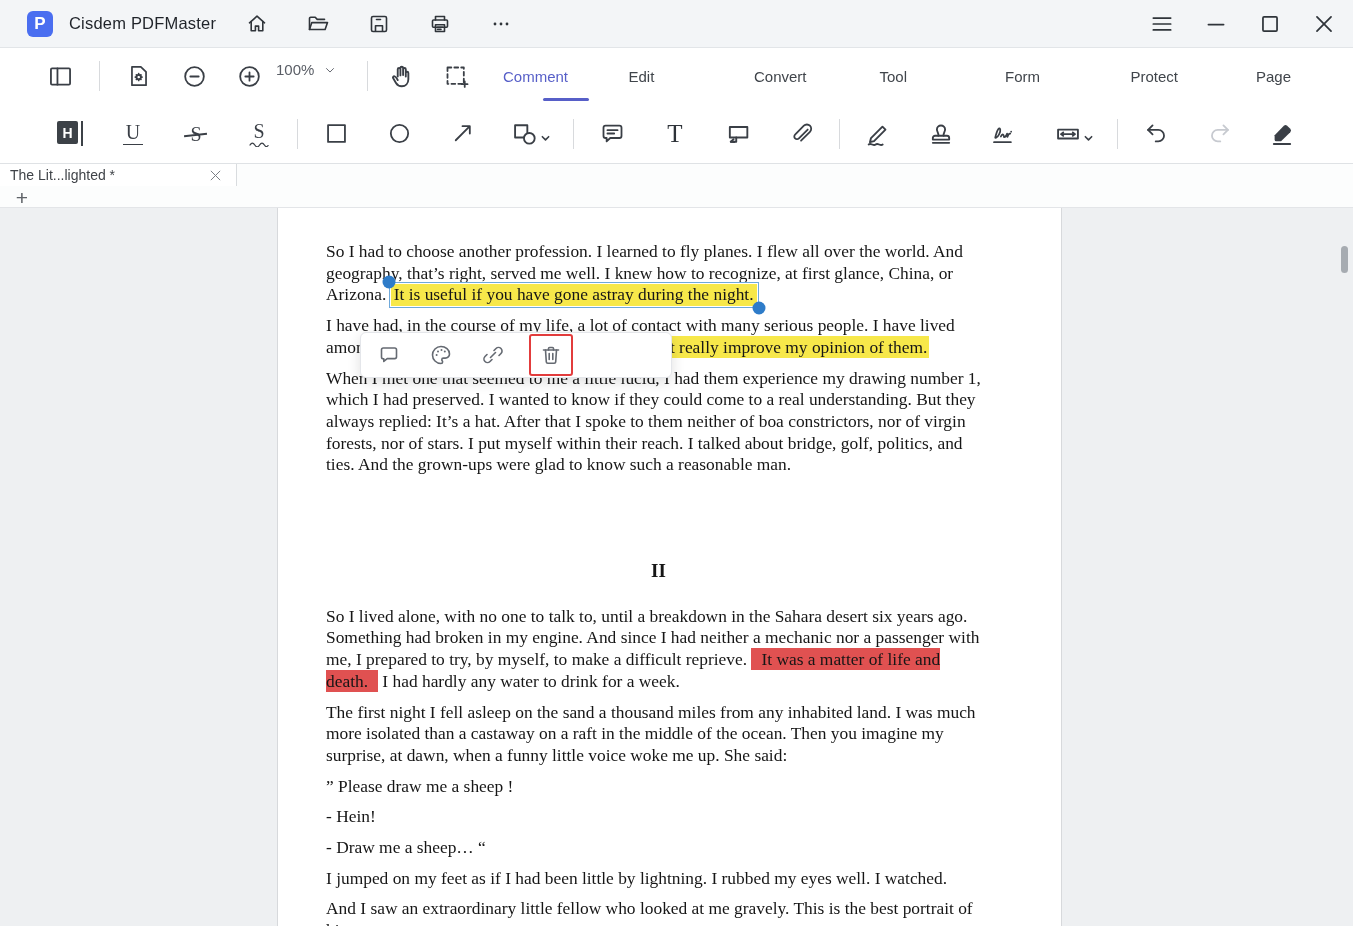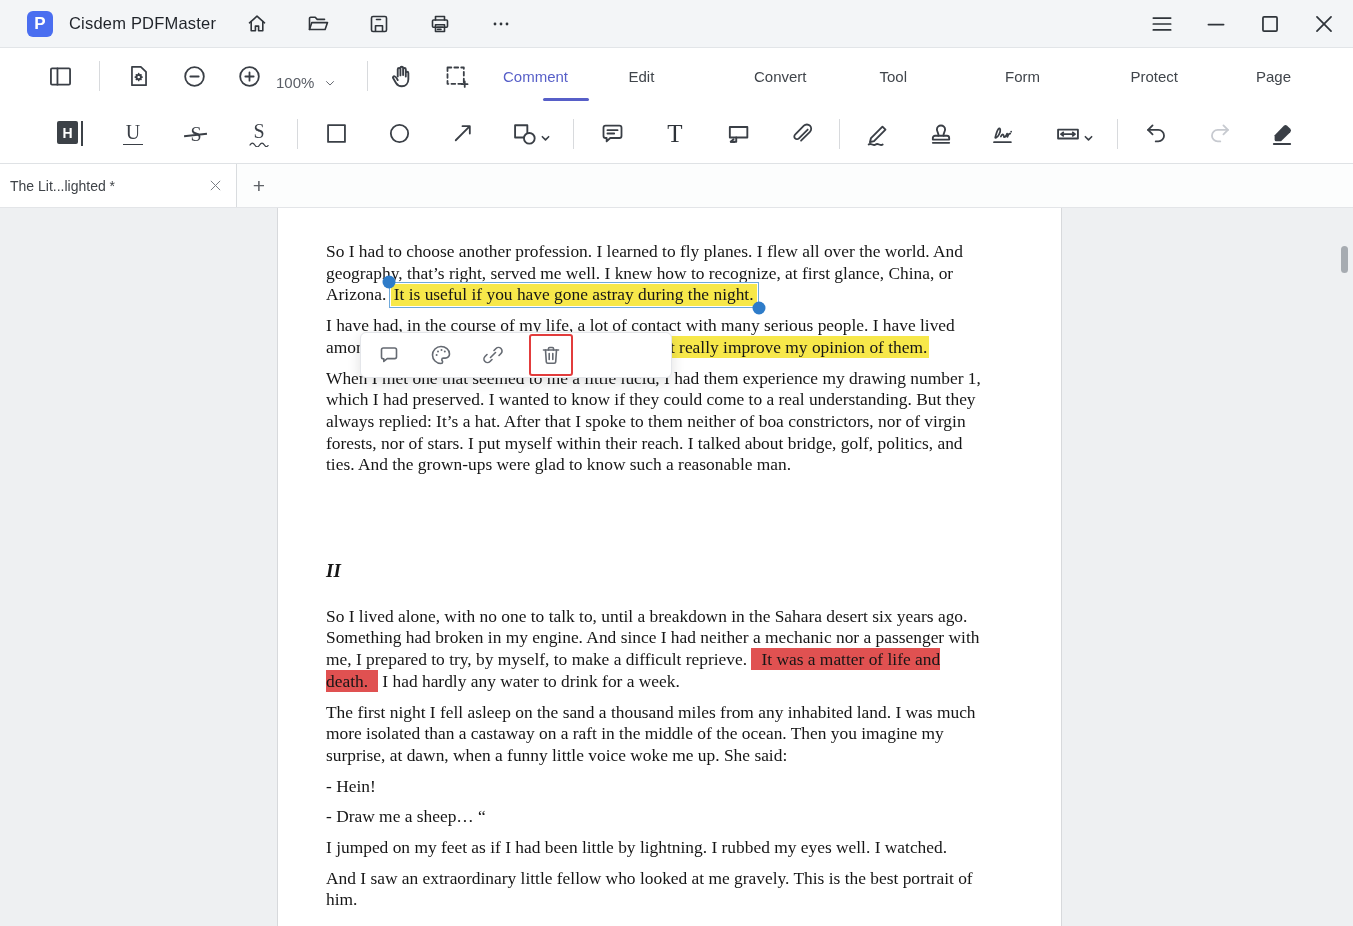--- a/index.html
+++ b/index.html
@@ -14,21 +14,21 @@
   .tb-btn { background:none; border:none; width:34px; height:34px; display:flex; align-items:center; justify-content:center; cursor:pointer; }
   .tb-icons-left { display:flex; gap:27px; margin-left:24px; }
   .tb-spacer { flex:1; }
   .tb-icons-right { display:flex; gap:20px; margin-right:12px; }
   svg.ic { stroke:#2f343a; stroke-width:1.6; fill:none; stroke-linecap:round; stroke-linejoin:round; }
   svg.ic .fill { fill:#2f343a; stroke:none; }
 
   
   .toolbar-main { position:absolute; left:0; top:48px; width:1353px; height:56px; background:#fff;
                   display:flex; align-items:center; }
-  .tm-left { display:flex; align-items:flex-end; }
+  .tm-left { display:flex; align-items:flex-start; }
   .tool-btn { background:none; border:none; width:30px; height:30px; display:flex; align-items:center; justify-content:center; cursor:pointer; }
   .tool-btn svg.ic { stroke:#3a3f46; }
   .vsep { width:1px; height:30px; background:#d8dadd; }
   .zoom-ctl { display:flex; align-items:center; gap:9px; margin:0 12px; cursor:pointer; }
   .zoom-ctl .zval { font-size:15px; color:#5a5e66; }
   .tabs { position:absolute; left:503px; top:0; height:56px; display:flex; overflow:hidden; }
   .tab-item { width:125.5px; height:56px; display:flex; align-items:center; justify-content:flex-start;
               font-size:15px; color:#40454b; cursor:pointer; position:relative; }
   .tab-item.active { color:#575fc8; font-weight:500; }
   .tab-item.active::after { content:""; position:absolute; bottom:3px; left:50%; transform:translateX(-50%);
@@ -50,36 +50,36 @@
   .s-strike { position:relative; padding:0 2px; }
   .s-strike::after { content:""; position:absolute; left:-4px; right:-4px; top:52%; height:1.7px; background:#3a3f46; transform:rotate(-6deg); }
   .sq-wrap { display:flex; flex-direction:column; align-items:center; gap:1px; }
   .t-letter { font-family:"Liberation Serif", serif; font-size:25px; color:#2e3339; line-height:1; }
   .caret-down { margin-left:2px; margin-top:10px; }
   .disabled svg.ic { stroke:#c7cad0; }
   .eraser-fill { fill:#3a3f46; stroke:none; }
 
   
   .tabstrip { position:absolute; left:0; top:164px; width:1353px; height:44px; background:#fcfdfd;
-              border-bottom:1px solid #e3e5e8; display:flex; align-items:stretch; }
+              border-bottom:1px solid #e3e5e8; display:flex; align-items:stretch;flex-direction:column; }
   .doc-tab { width:237px; background:#fff; border-right:1px solid #d9dcdf; display:flex; align-items:center;
              padding:0 10px; cursor:pointer; }
   .doc-tab-title { font-size:14px; color:#3f4348; flex:1; white-space:nowrap; overflow:hidden; }
   .tab-close { background:none; border:none; width:22px; height:22px; display:flex; align-items:center; justify-content:center; cursor:pointer; }
   .new-tab { background:none; border:none; width:30px; height:100%; margin-left:7px; font-size:21px; color:#5f6368;
              display:flex; align-items:center; justify-content:center; cursor:pointer; }
 
   
   .content { position:absolute; left:0; top:208px; width:1353px; height:718px; background:#eef0f2; overflow:hidden; }
   .page { position:absolute; left:277px; top:0; width:785px; height:718px; background:#fff;
           border-left:1px solid #d7d9dc; border-right:1px solid #d7d9dc; overflow:hidden; }
   .page-inner { padding:33px 70px 0 48px; font-family:"Liberation Serif", serif; font-size:17.4px;
                 line-height:21.7px; color:#161616; }
   .page-inner p { margin-bottom:9px; }
-  .sec-head { text-align:left; font-weight:bold; font-size:19px; margin-top:84px; margin-bottom:24px;font-style:italic; }
+  .sec-head { text-align:center; font-weight:bold; font-size:19px; margin-top:84px; margin-bottom:24px; }
   .hl-y { background:#f7e84a; padding:1px 2px; }
   .hl-r { background:#e05151; padding:1px 10px; }
   .hl-sel { background:#f7e84a; display:inline-block; padding:0 3px; position:relative;
             outline:1.5px solid #6fa9da; outline-offset:1px; }
   .sel-dot { position:absolute; width:13px; height:13px; border-radius:50%; background:#2e7cc9; }
   .dot-tl { left:-2px; top:-2px; transform:translate(-50%,-50%); }
   .dot-br { right:-2px; bottom:-2px; transform:translate(50%,50%); }
 
   
   .popup { position:absolute; left:360px; top:124px; width:312px; height:46px; background:#fff;
@@ -376,20 +376,21 @@
 <div class="content">
 
   <div class="page">
     <div class="page-inner">
       <p><span>So I had to choose another profession. I learned to fly planes. I flew all over the world. And geography, that’s right, served me well. I knew how to recognize, at first glance, China, or Arizona. </span><span class="hl-sel"><span>It is useful if you have gone astray during the night.</span><span class="sel-dot dot-tl"></span><span class="sel-dot dot-br"></span></span></p>
       <p><span>I have had, in the course of my life, a lot of contact with many serious people. I have lived among them. I have seen them up close. </span><span class="hl-y"><span>It did not really improve my opinion of them.</span></span></p>
       <p>When I met one that seemed to me a little lucid, I had them experience my drawing number 1, which I had preserved. I wanted to know if they could come to a real understanding. But they always replied: It’s a hat. After that I spoke to them neither of boa constrictors, nor of virgin forests, nor of stars. I put myself within their reach. I talked about bridge, golf, politics, and ties. And the grown-ups were glad to know such a reasonable man.</p>
       <div class="sec-head">II</div>
       <p><span>So I lived alone, with no one to talk to, until a breakdown in the Sahara desert six years ago. Something had broken in my engine. And since I had neither a mechanic nor a passenger with me, I prepared to try, by myself, to make a difficult reprieve. </span><span class="hl-r"><span>It was a matter of life and death.</span></span><span> I had hardly any water to drink for a week.</span></p>
       <p>The first night I fell asleep on the sand a thousand miles from any inhabited land. I was much more isolated than a castaway on a raft in the middle of the ocean. Then you imagine my surprise, at dawn, when a funny little voice woke me up. She said:</p>
+      <p>” Please draw me a sheep !</p>
       <p>- Hein!</p>
       <p>- Draw me a sheep… “</p>
       <p>I jumped on my feet as if I had been little by lightning. I rubbed my eyes well. I watched.</p>
       <p>And I saw an extraordinary little fellow who looked at me gravely. This is the best portrait of him.</p>
     </div>
   </div>
 
   <div class="popup">
     <button class="pop-btn">
       <svg class="ic" width="24" height="24" viewBox="0 0 24 24">

